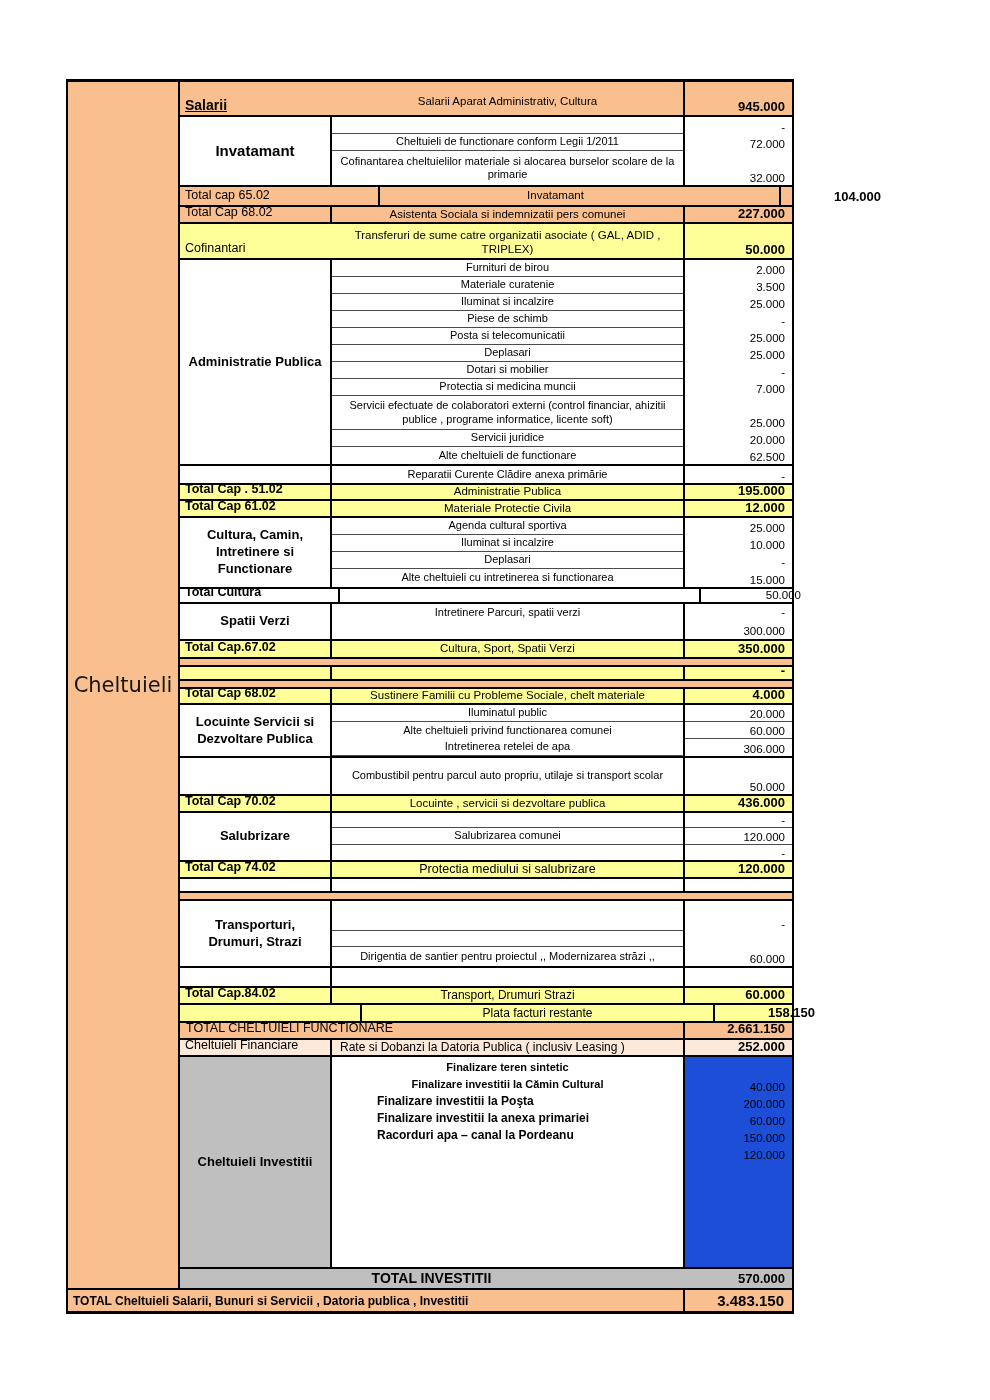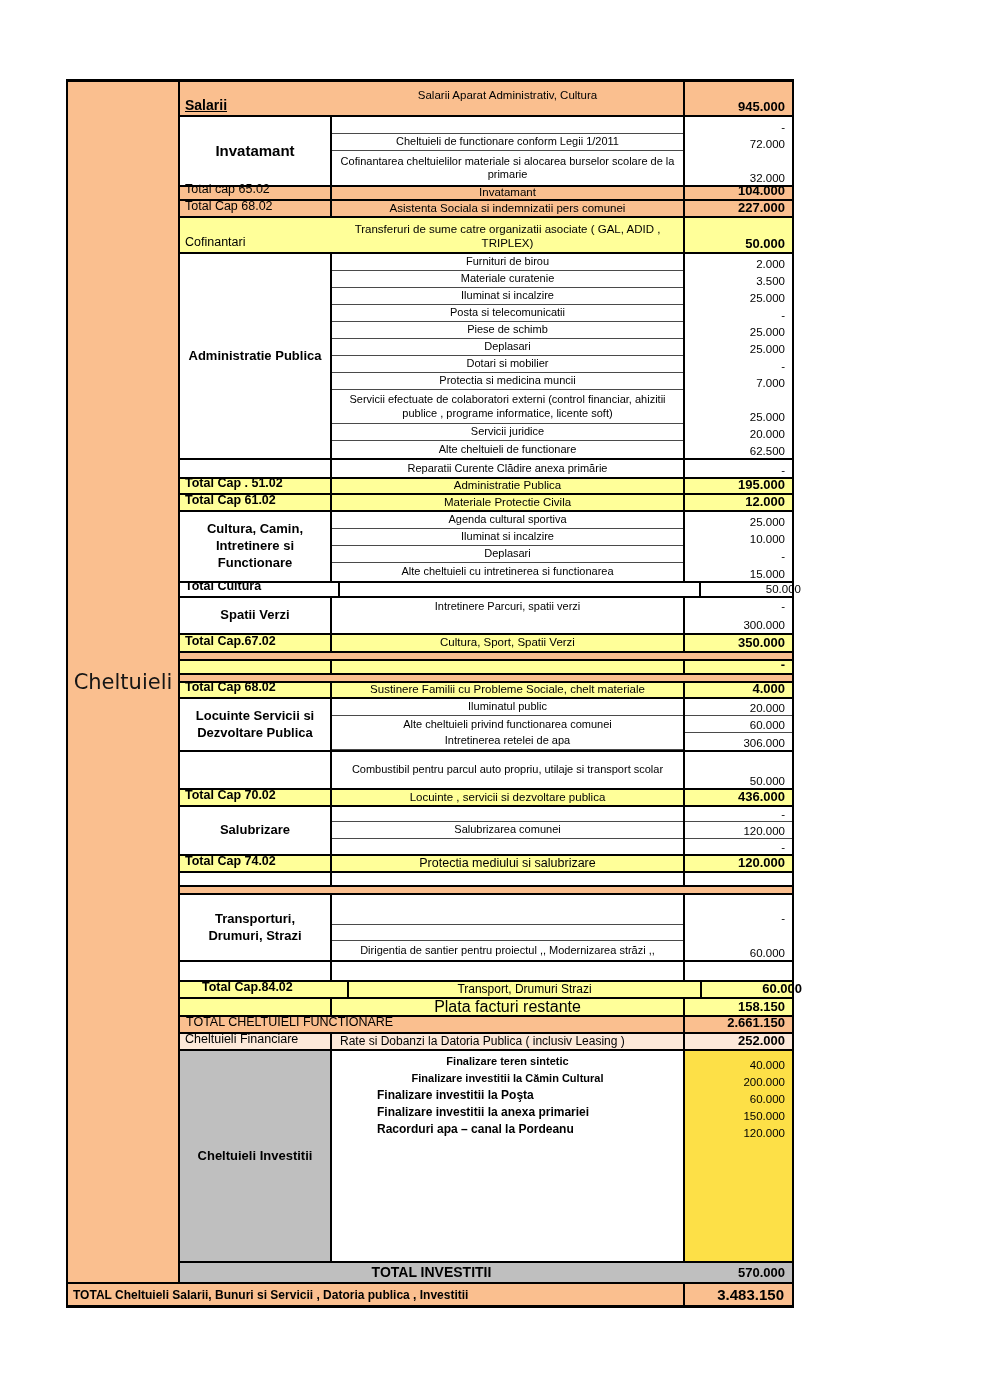--- a/index.html
+++ b/index.html
@@ -21,21 +21,21 @@
   .c-cat{width:150px;flex:none;display:flex;box-sizing:border-box;}
   .cat-label{align-self:flex-end;padding:0 0 2px 5px;font-size:12.5px;white-space:nowrap;line-height:1.1;}
   .bold{font-weight:bold;} .underline{text-decoration:underline;}
   .c-desc{width:353px;flex:none;border-left:2px solid #000;display:flex;align-items:center;
           justify-content:center;text-align:center;box-sizing:border-box;padding:0 4px;
           font-size:11.5px;line-height:1.2;}
   .noDiv .c-desc{border-left-color:transparent;}
   .c-val{width:109px;flex:none;border-left:2px solid #000;display:flex;align-items:flex-end;
          justify-content:flex-end;box-sizing:border-box;padding:0 7px 1px 0;}
   .vtext{font-size:11.5px;} .vbold{font-size:13px;font-weight:bold;}
-  .dv-t{align-items:flex-start;padding-top:5px;} .dv-b{align-items:flex-end;padding-bottom:12px;}
+  .dv-t{align-items:flex-start;padding-top:5px;} .dv-b{align-items:flex-end;padding-bottom:6px;}
   
   .b-cat{width:150px;flex:none;display:flex;flex-direction:column;align-items:center;
          justify-content:center;text-align:center;font-weight:bold;font-size:13px;
          line-height:1.3;box-sizing:border-box;}
   .b-mid{width:353px;flex:none;border-left:2px solid #000;box-sizing:border-box;
          display:flex;flex-direction:column;}
   .b-val{width:109px;flex:none;border-left:2px solid #000;box-sizing:border-box;
          display:flex;flex-direction:column;}
   .b-row{box-sizing:border-box;border-bottom:1px solid #4a4a4a;display:flex;align-items:center;
          justify-content:center;text-align:center;font-size:11px;line-height:1.2;
@@ -46,21 +46,21 @@
   .v-slot.vline{border-bottom:1px solid #4a4a4a;} .v-slot.vline.last{border-bottom:0;}
   
   .x-label{width:503px;flex:none;display:flex;align-items:flex-end;justify-content:flex-start;
            padding:0 0 2px 6px;font-size:12.5px;box-sizing:border-box;line-height:1.1;}
   .x-label.center{justify-content:center;align-items:center;font-weight:bold;font-size:14px;padding:0;}
   .x-val{width:109px;flex:none;display:flex;align-items:flex-end;justify-content:flex-end;
          padding:0 7px 2px 0;font-weight:bold;font-size:13px;box-sizing:border-box;}
   .x-div{border-left:2px solid #000;}
   
   .inv-cat{background:#BFBFBF;}
-  .inv-mid{background:#fff;padding-top:2px;font-weight:bold;} .inv-val{background:#fde047;padding-top:4px;}
+  .inv-mid{background:#fff;padding-top:2px;font-weight:bold;} .inv-val{background:#1d4ed8;padding-top:20px;}
   .i-line{height:17px;flex:none;display:flex;align-items:center;justify-content:center;line-height:1.1;}
   .i-line.left{justify-content:flex-start;padding-left:45px;}
   
   .footer{display:flex;border-top:2px solid #000;background:#FABF8F;height:23px;box-sizing:border-box;}
   .f-label{width:615px;flex:none;display:flex;align-items:flex-end;padding:0 0 3px 5px;
            font-weight:bold;font-size:12px;box-sizing:border-box;}
   .f-val{width:109px;flex:none;border-left:2px solid #000;display:flex;align-items:center;
          justify-content:flex-end;padding-right:8px;font-weight:bold;font-size:15px;box-sizing:border-box;}
 </style>
 </head>
@@ -90,21 +90,21 @@
               <div class="b-row" style="height: 17px;"></div>
               <div class="b-row" style="height: 17px;">Cheltuieli de functionare conform Legii 1/2011</div>
               <div class="b-row last" style="height: 34px;">Cofinantarea cheltuielilor materiale si alocarea burselor scolare de la primarie</div>
             </div>
             <div class="b-val">
               <div class="v-slot" style="height: 17px;">-</div>
               <div class="v-slot" style="height: 17px;">72.000</div>
               <div class="v-slot last" style="height: 34px;">32.000</div>
             </div>
           </div>
-          <div class="seg bg-orange" style="height: 14px;">
+          <div class="seg bg-orange" style="height: 20px; gap: 48px;">
             <div class="c-cat">
               <div class="cat-label">Total cap 65.02</div>
             </div>
             <div class="c-desc">Invatamant</div>
             <div class="c-val">
               <div class="vbold">104.000</div>
             </div>
           </div>
           <div class="seg bg-orange" style="height: 17px;">
             <div class="c-cat">
@@ -125,22 +125,22 @@
             </div>
           </div>
           <div class="seg bg-white">
             <div class="b-cat" style="font-size: 13px;">
               <div>Administratie Publica</div>
             </div>
             <div class="b-mid">
               <div class="b-row" style="height: 17px;">Furnituri de birou</div>
               <div class="b-row" style="height: 17px;">Materiale curatenie</div>
               <div class="b-row" style="height: 17px;">Iluminat si incalzire</div>
+              <div class="b-row" style="height: 17px;">Piese de schimb</div>
               <div class="b-row" style="height: 17px;">Posta si telecomunicatii</div>
-              <div class="b-row" style="height: 17px;">Piese de schimb</div>
               <div class="b-row" style="height: 17px;">Deplasari</div>
               <div class="b-row" style="height: 17px;">Dotari si mobilier</div>
               <div class="b-row" style="height: 17px;">Protectia si medicina muncii</div>
               <div class="b-row" style="height: 34px;">Servicii efectuate de colaboratori externi (control financiar, ahizitii publice , programe informatice, licente soft)</div>
               <div class="b-row" style="height: 17px;">Servicii juridice</div>
               <div class="b-row last" style="height: 17px;">Alte cheltuieli de functionare</div>
             </div>
             <div class="b-val">
               <div class="v-slot" style="height: 17px;">2.000</div>
               <div class="v-slot" style="height: 17px;">3.500</div>
@@ -338,34 +338,34 @@
           </div>
           <div class="seg bg-white" style="height: 20px;">
             <div class="c-cat">
               <div class="cat-label"></div>
             </div>
             <div class="c-desc"></div>
             <div class="c-val">
               <div class="vtext"></div>
             </div>
           </div>
-          <div class="seg bg-yellow" style="height: 17px; padding-left: 17px;">
+          <div class="seg bg-yellow" style="height: 17px;">
             <div class="c-cat">
               <div class="cat-label bold">Total Cap.84.02</div>
             </div>
             <div class="c-desc" style="font-size: 12px;">Transport, Drumuri Strazi</div>
             <div class="c-val">
               <div class="vbold">60.000</div>
             </div>
           </div>
           <div class="seg bg-yellow" style="height: 18px;">
             <div class="c-cat">
               <div class="cat-label"></div>
             </div>
-            <div class="c-desc" style="font-size: 16px;">Plata facturi restante</div>
+            <div class="c-desc" style="font-size: 12px; margin-left: 30px;">Plata facturi restante</div>
             <div class="c-val">
               <div class="vbold">158.150</div>
             </div>
           </div>
           <div class="seg bg-orange" style="height: 17px;">
             <div class="x-label">TOTAL CHELTUIELI FUNCTIONARE</div>
             <div class="x-val x-div">2.661.150</div>
           </div>
           <div class="seg bg-cream" style="height: 17px;">
             <div class="c-cat">

